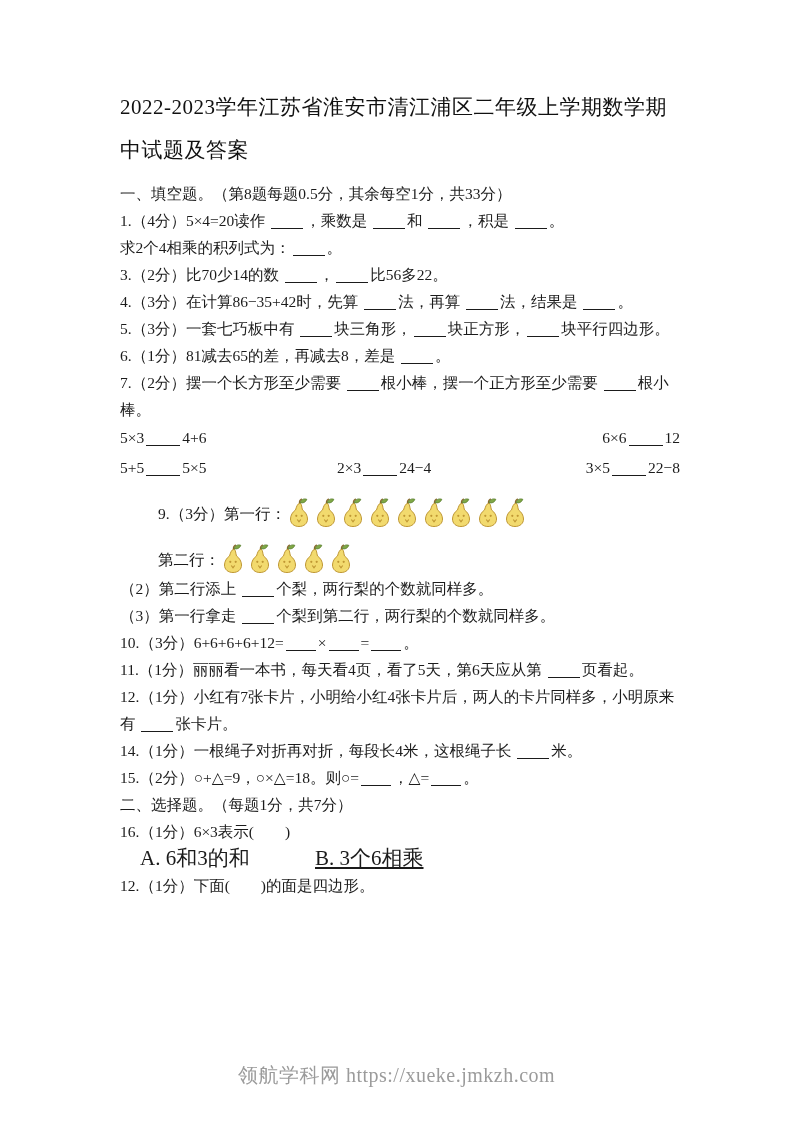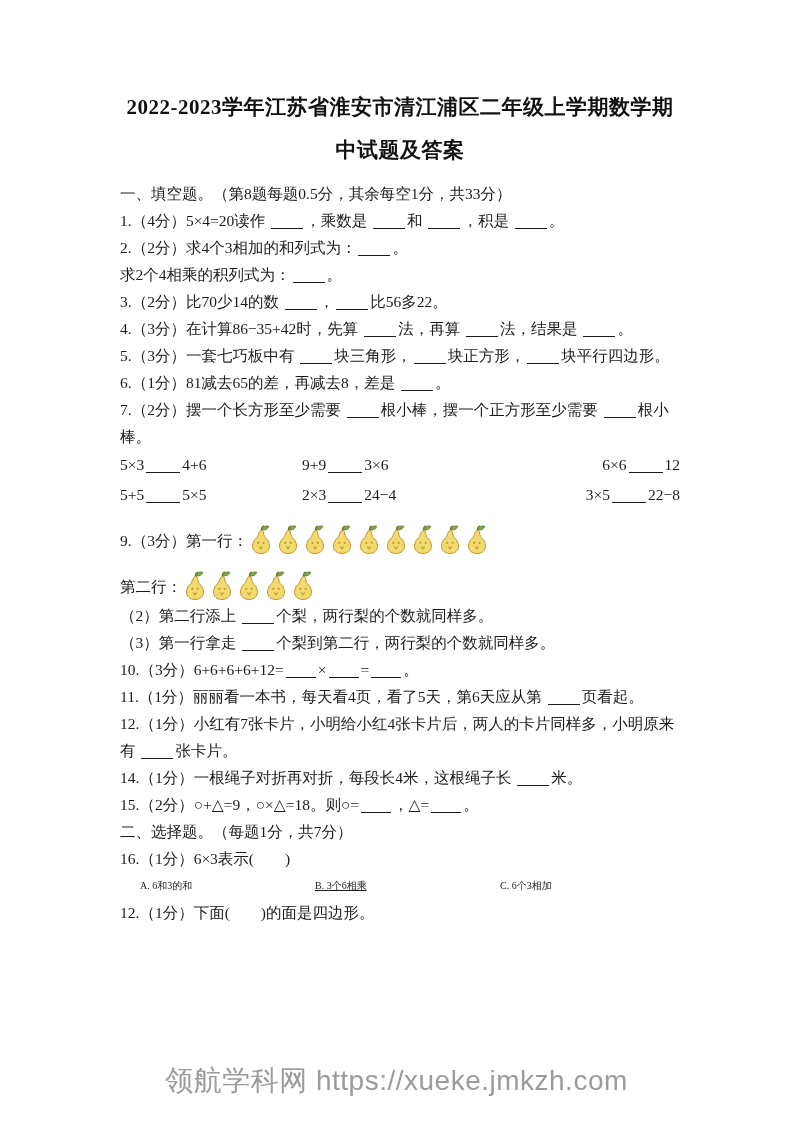--- a/index.html
+++ b/index.html
@@ -3,71 +3,69 @@
 <meta charset="utf-8">
 <style>
   html,body{margin:0;padding:0;}
   body{
     width:793px;height:1122px;position:relative;background:#ffffff;
     font-family:"Liberation Serif","DejaVu Serif",serif;
     color:#1b1b1b;overflow:hidden;
   }
   .page{position:absolute;left:120px;top:86px;width:560px;}
   .title{
-    font-size:21px;line-height:43px;font-weight:bold;margin:0 0 8px 0;
-    letter-spacing:0.5px;color:#111;text-align:center;
+    font-size:21px;line-height:43px;font-weight:normal;margin:0 0 8px 0;
+    letter-spacing:0.5px;color:#111;
   }
   .line{margin:0;font-size:15.5px;line-height:27px;word-break:break-all;}
   .blank{
     display:inline-block;height:14px;border-bottom:1px solid #1b1b1b;
     vertical-align:-3px;margin:0 2px;
   }
-  .cmp-row{display:flex;font-size:15.5px;line-height:30px;}
+  .cmp-row{display:flex;font-size:15.5px;line-height:30px;gap:35px;}
   .cmp-cell{width:182px;}
   .cmp-cell.c2{width:178px;}
   .cmp-cell.c3{flex:1;text-align:right;}
   .pear-row{display:flex;align-items:flex-end;height:46px;font-size:15.5px;}
-  .pear-label{line-height:22px;padding-bottom:4px;white-space:pre;}
+  .pear-label{line-height:22px;padding-bottom:4px;white-space:pre;margin-left:38px;}
   .pears{display:flex;gap:1px;padding-bottom:0;}
   .pear{display:block;}
   .pear-body{fill:var(--pear-body,#f2da6e);stroke:var(--pear-outline,#bf9733);stroke-width:1;}
   .pear-leaf{fill:var(--pear-leaf,#7fa845);stroke:#557a2a;stroke-width:0.8;}
   .pear-stem{stroke:#8a6a2f;stroke-width:1.4;fill:none;}
   .pear-face{stroke:var(--pear-outline,#bf9733);stroke-width:1.2;fill:none;}
   .pear-eye{fill:var(--pear-outline,#bf9733);}
-  .opt-row{display:flex;font-size:10px;line-height:27px;padding-left:20px;}
+  .opt-row{display:flex;font-size:21px;line-height:27px;padding-left:20px;}
   .opt.a{width:175px;}
   .opt.b{width:185px;text-decoration:underline;}
   .opt.c{flex:1;}
   .footer{
     position:absolute;left:0;right:0;top:1062px;text-align:center;
-    font-family:Liberation Sans, sans-serif;
-    font-size:28px;color:var(--footer-gray,#9b9b9b);letter-spacing:0.5px;
+    font-family:Liberation Serif, serif;
+    font-size:20px;color:var(--footer-gray,#9b9b9b);letter-spacing:0.5px;
   }
 </style>
 </head>
 <body>
 
 <div class="page">
 
   <h1 class="title">2022-2023学年江苏省淮安市清江浦区二年级上学期数学期中试题及答案</h1>
 
   <p class="line">一、填空题。（第8题每题0.5分，其余每空1分，共33分）</p>
   <p class="line">1.（4分）5×4=20读作 <span class="blank" style="width: 32px;"></span>，乘数是 <span class="blank" style="width: 32px;"></span>和 <span class="blank" style="width: 32px;"></span>，积是 <span class="blank" style="width: 32px;"></span>。</p>
-  <p class="line">2.（2分）求4个3相加的和列式为：<span class="blank" style="width: 32px;"></span>。</p>
   <p class="line">求2个4相乘的积列式为：<span class="blank" style="width: 32px;"></span>。</p>
   <p class="line">3.（2分）比70少14的数 <span class="blank" style="width: 32px;"></span>，<span class="blank" style="width: 32px;"></span>比56多22。</p>
   <p class="line">4.（3分）在计算86−35+42时，先算 <span class="blank" style="width: 32px;"></span>法，再算 <span class="blank" style="width: 32px;"></span>法，结果是 <span class="blank" style="width: 32px;"></span>。</p>
   <p class="line">5.（3分）一套七巧板中有 <span class="blank" style="width: 32px;"></span>块三角形，<span class="blank" style="width: 32px;"></span>块正方形，<span class="blank" style="width: 32px;"></span>块平行四边形。</p>
   <p class="line">6.（1分）81减去65的差，再减去8，差是 <span class="blank" style="width: 32px;"></span>。</p>
   <p class="line">7.（2分）摆一个长方形至少需要 <span class="blank" style="width: 32px;"></span>根小棒，摆一个正方形至少需要 <span class="blank" style="width: 32px;"></span>根小棒。</p>
 
   <div class="cmp-row">
     <span class="cmp-cell c1">5×3<span class="blank" style="width: 34px;"></span>4+6</span>
-    <span class="cmp-cell c2">9+9<span class="blank" style="width: 34px;"></span>3×6</span>
     <span class="cmp-cell c3">6×6<span class="blank" style="width: 34px;"></span>12</span>
   </div>
   <div class="cmp-row">
     <span class="cmp-cell c1">5+5<span class="blank" style="width: 34px;"></span>5×5</span>
     <span class="cmp-cell c2">2×3<span class="blank" style="width: 34px;"></span>24−4</span>
     <span class="cmp-cell c3">3×5<span class="blank" style="width: 34px;"></span>22−8</span>
   </div>
 
   <div class="pear-row">
     <span class="pear-label">9.（3分）第一行：</span>
@@ -210,19 +208,18 @@
   <p class="line">11.（1分）丽丽看一本书，每天看4页，看了5天，第6天应从第 <span class="blank" style="width: 32px;"></span>页看起。</p>
   <p class="line">12.（1分）小红有7张卡片，小明给小红4张卡片后，两人的卡片同样多，小明原来有 <span class="blank" style="width: 32px;"></span>张卡片。</p>
   <p class="line">14.（1分）一根绳子对折再对折，每段长4米，这根绳子长 <span class="blank" style="width: 32px;"></span>米。</p>
   <p class="line">15.（2分）○+△=9，○×△=18。则○=<span class="blank" style="width: 30px;"></span>，△=<span class="blank" style="width: 30px;"></span>。</p>
 
   <p class="line">二、选择题。（每题1分，共7分）</p>
   <p class="line">16.（1分）6×3表示(　　)</p>
   <div class="opt-row">
     <span class="opt a">A. 6和3的和</span>
     <span class="opt b">B. 3个6相乘</span>
-    <span class="opt c">C. 6个3相加</span>
   </div>
   <p class="line">12.（1分）下面(　　)的面是四边形。</p>
 
 </div>
 
 <div class="footer">领航学科网 https://xueke.jmkzh.com</div>
 
 </body></html>

